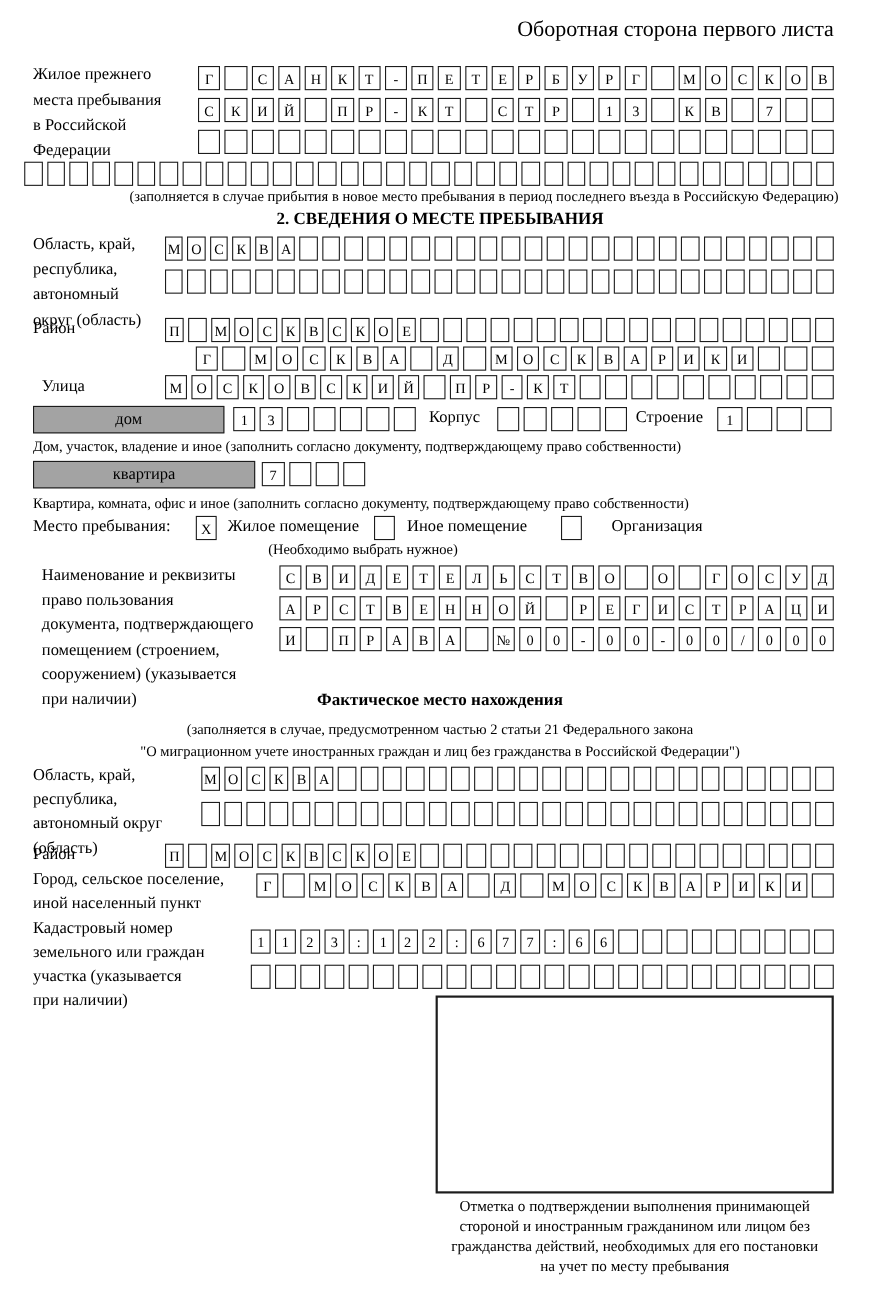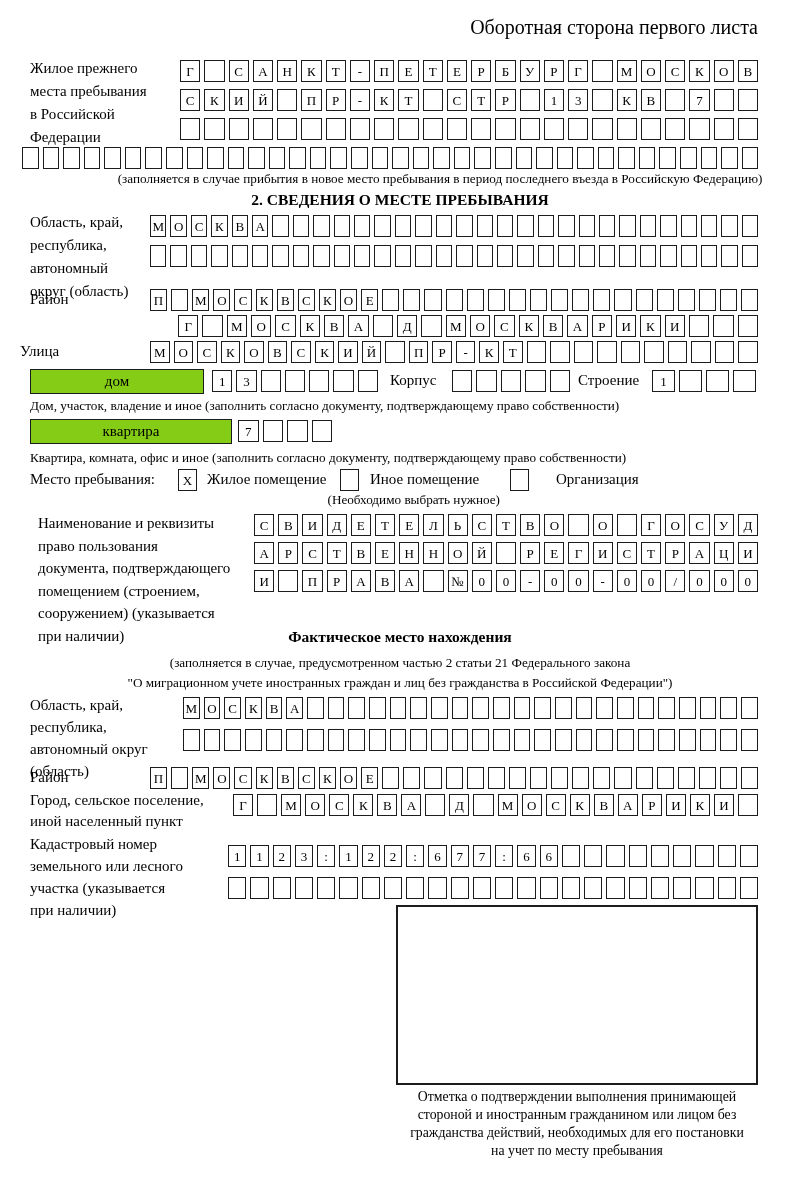--- a/index.html
+++ b/index.html
@@ -7,31 +7,31 @@
     position:relative; width:800px; height:1180px; margin:0 auto;
     background:#ffffff; color:#000;
     font-family:"Liberation Serif","DejaVu Serif",serif;
     overflow:hidden;
   }
   .abs{position:absolute;}
   .lbl{font-size:15px; line-height:23px; white-space:nowrap;}
   .lbl-tight{font-size:15px; line-height:21px; white-space:nowrap;}
   .hdr{font-size:20px;}
   .title{font-weight:bold; font-size:15.5px; text-align:center; width:800px; left:0;}
-  .note{font-size:13.2px; text-align:right;}
+  .note{font-size:13.2px; text-align:center;}
   .cells{display:flex; gap:4px;}
   .cell{
     flex:1; height:20px; border:1.6px solid #1c1c1c; background:#fff;
     display:flex; align-items:center; justify-content:center;
     font-size:13px; line-height:1; overflow:hidden;
   }
   .cb{width:17px; height:20px; flex:none;}
   .labelbox{
     border:1.8px solid #1c1c1c; height:23px; display:flex;
-    align-items:center; justify-content:center; font-size:15px; background:#84cc16;
+    align-items:center; justify-content:center; font-size:15px; background:#a3a3a3;
   }
   .stamp{border:2px solid #1c1c1c; background:#fff;}
   .caption{font-size:13.8px; line-height:18px; text-align:center;}
   .center{left:0; width:800px; text-align:center;}
 </style>
 </head>
 <body>
 
 <div class="page">
 
@@ -287,21 +287,21 @@
       <span class="cell">А</span>
       <span class="cell">Р</span>
       <span class="cell">И</span>
       <span class="cell">К</span>
       <span class="cell">И</span>
       <span class="cell"></span>
       <span class="cell"></span>
       <span class="cell"></span>
     </div>
 
-  <div class="abs lbl" style="left:20px; top:340px;font-family:Liberation Serif, serif;">Улица</div>
+  <div class="abs lbl" style="left:38px; top:340px;font-family:Liberation Serif, serif;">Улица</div>
   <div class="abs cells" style="left:150px; top:341px; width:608px;">
       <span class="cell">М</span>
       <span class="cell">О</span>
       <span class="cell">С</span>
       <span class="cell">К</span>
       <span class="cell">О</span>
       <span class="cell">В</span>
       <span class="cell">С</span>
       <span class="cell">К</span>
       <span class="cell">И</span>
@@ -578,21 +578,21 @@
       <span class="cell">А</span>
       <span class="cell">Р</span>
       <span class="cell">И</span>
       <span class="cell">К</span>
       <span class="cell">И</span>
       <span class="cell"></span>
     </div>
 
   <div class="abs lbl-tight" style="left:30px; top:833px; line-height:22px;">
       <div>Кадастровый номер</div>
-      <div>земельного или лесного</div>
+      <div>земельного или граждан</div>
       <div>участка (указывается</div>
       <div>при наличии)</div>
     </div>
   <div class="abs cells" style="left:228px; top:845px; width:530px;">
       <span class="cell">1</span>
       <span class="cell">1</span>
       <span class="cell">2</span>
       <span class="cell">3</span>
       <span class="cell">:</span>
       <span class="cell">1</span>

